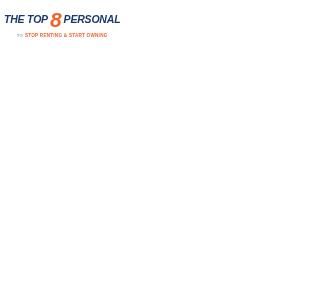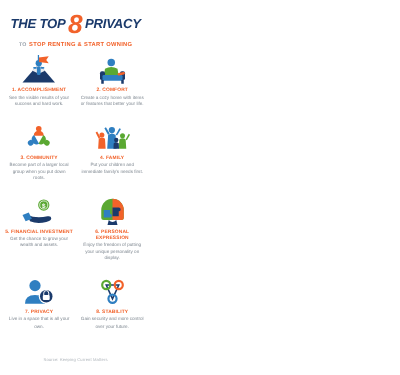--- a/index.html
+++ b/index.html
@@ -14,21 +14,21 @@
     overflow: hidden;
     position: relative;
   }
   #infographic {
     width: 121px;
     height: 300px;
     background: #ffffff;
     position: relative;
     box-sizing: border-box;
     display: flex;
-    flex-direction: column;
+    flex-direction: row;
   }
 
   
   .header {
     padding: 9px 4px 0 4px;
     text-align: center;
   }
   .title-row {
     display: flex;
     align-items: center;
@@ -139,21 +139,21 @@
 </style>
 </head>
 <body>
 
 <div id="infographic">
 
   <div class="header">
     <div class="title-row">
       <span class="title-word">THE TOP</span>
       <span class="title-number">8</span>
-      <span class="title-word">PRIVACY</span>
+      <span class="title-word">PERSONAL</span>
     </div>
     <div class="subtitle-row">
       <span class="subtitle-lead">TO</span>
       <span class="subtitle-main">STOP RENTING &amp; START OWNING</span>
     </div>
   </div>
 
   <div class="grid">
 
     <div class="cell">

